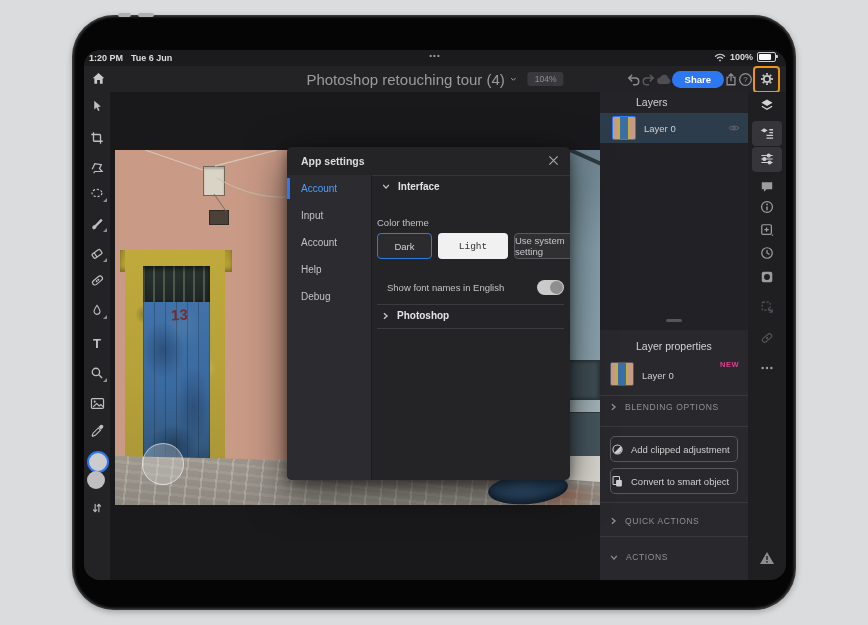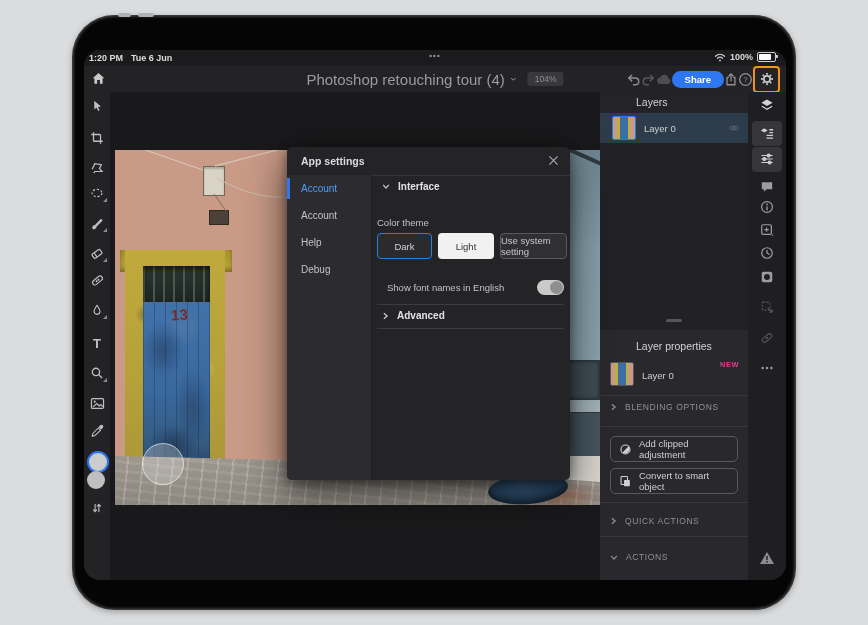--- a/index.html
+++ b/index.html
@@ -86,41 +86,41 @@
   
   .panel-title{position:absolute;left:12px;font-size:10.5px;color:#d2d2d4;margin-left:24px;}
   .layer-row{position:absolute;left:0;top:21px;width:148px;height:30px;background:#2d3c4b;display:flex;align-items:center;}
   .layers-list{position:absolute;left:0;top:51px;width:148px;height:187px;background:#222226;}
   .scroll-dash{position:absolute;left:66px;top:176px;width:16px;height:3px;background:#55555a;border-radius:2px;}
   .thumb{width:22px;height:22px;border-radius:2px;background:
       linear-gradient(90deg,#c79a86 0 16%,#c3ad3c 16% 32%,#3c6ea6 32% 66%,#c3ad3c 66% 78%,#c79a86 78% 100%);}
   .props{position:absolute;left:0;top:238px;width:148px;height:250px;background:#29292d;}
   .divider{position:absolute;left:0;width:148px;height:1px;background:#39393d;}
   .sec-label{font-size:8.5px;letter-spacing:.6px;color:#919194;display:flex;align-items:center;gap:8px;position:absolute;left:10px;}
-  .panel-btn{position:absolute;left:10px;width:128px;height:26px;border:1px solid #59595d;border-radius:5px;display:flex;align-items:center;gap:7px;color:#cfcfd1;font-size:9.5px;padding-left:8px;box-sizing:border-box;}
+  .panel-btn{position:absolute;left:10px;width:128px;height:26px;border:1px solid #59595d;border-radius:5px;display:flex;align-items:center;gap:7px;color:#cfcfd1;font-size:9.5px;box-sizing:border-box;}
   .new-badge{position:absolute;right:9px;top:69px;font-size:7.5px;font-weight:bold;letter-spacing:.5px;color:#d4418e;}
   
   .strip-ic{position:absolute;left:50%;transform:translate(-50%,-50%);color:#9c9c9f;display:flex;}
   .strip-hl{position:absolute;left:4px;width:30px;height:25px;background:#35353a;border-radius:4px;}
   
   .dialog{position:absolute;left:203px;top:97px;width:283px;height:333px;background:#242427;border-radius:5px;overflow:hidden;
           box-shadow:0 12px 42px rgba(0,0,0,.6),0 3px 12px rgba(0,0,0,.45);}
   .dlg-head{position:absolute;left:0;top:0;width:283px;height:28px;border-bottom:1px solid #353538;}
   .dlg-title{position:absolute;left:14px;top:8px;font-size:10.5px;font-weight:bold;color:#dcdcde;}
   .dlg-close{position:absolute;right:11px;top:8px;color:#a2a2a5;display:flex;}
   .dlg-nav{position:absolute;left:0;top:28px;width:84px;height:305px;background:#2c2c30;border-right:1px solid #1d1d1f;}
   .nav-item{position:relative;height:27px;display:flex;align-items:center;padding-left:14px;font-size:10px;color:#c2c2c5;}
   .nav-item.active{color:#4f9cf8;}
   .nav-item.active::before{content:"";position:absolute;left:0;top:3px;bottom:3px;width:3px;background:#2e77f2;}
   .sect-head{position:absolute;font-size:10px;font-weight:bold;color:#e2e2e4;display:flex;align-items:center;gap:8px;}
   .dlg-label{position:absolute;font-size:9.5px;color:#c2c2c5;}
   .theme-row{position:absolute;left:90px;top:86px;display:flex;gap:6px;justify-content:space-between;}
   .theme-btn{height:26px;display:flex;align-items:center;justify-content:center;font-size:9.5px;border-radius:4px;box-sizing:border-box;}
   .theme-dark{width:55px;background:#2b2b2e;border:1.5px solid #2a7de1;color:#d2d2d4;}
-  .theme-light{width:56px;background:#f1f1f1;color:#333;}
+  .theme-light{width:70px;background:#f1f1f1;color:#333;font-family:Liberation Mono, monospace;}
   .theme-sys{width:67px;background:#303033;border:1px solid #59595d;color:#c8c8cb;}
   .dlg-div{position:absolute;left:90px;width:187px;height:1px;background:#3c3c40;}
   .toggle{position:absolute;left:250px;top:133px;width:27px;height:15px;border-radius:8px;background:#cacaca;}
   .toggle .knob{position:absolute;right:1px;top:1px;width:13px;height:13px;border-radius:50%;background:#8f8f8f;}
   svg{display:block;}
 </style>
 </head>
 <body>
 
 <div class="stage">
@@ -477,20 +477,23 @@
             <svg width="11" height="11" viewBox="0 0 12 12" stroke="currentColor" stroke-width="1.4">
                 <path d="M1.5 1.5 L10.5 10.5 M10.5 1.5 L1.5 10.5"></path>
               </svg>
           </span>
         </div>
         <div class="dlg-nav">
           <div class="nav-item active">
               <span>Account</span>
             </div>
           <div class="nav-item">
+              <span>Input</span>
+            </div>
+          <div class="nav-item">
               <span>Account</span>
             </div>
           <div class="nav-item">
               <span>Help</span>
             </div>
           <div class="nav-item">
               <span>Debug</span>
             </div>
         </div>
         <div class="sect-head" style="left:95px;top:34px">
@@ -507,20 +510,20 @@
         </div>
         <span class="dlg-label" style="left:100px;top:135px">Show font names in English</span>
         <div class="toggle">
             <span class="knob"></span>
           </div>
         <div class="dlg-div" style="top:157px"></div>
         <div class="sect-head" style="left:95px;top:163px">
           <svg width="7" height="8" viewBox="0 0 8 10" fill="none" stroke="#c8c8cb" stroke-width="1.6">
               <path d="M2 1.5 L6 5 L2 8.5"></path>
             </svg>
-          <span>Advanced</span>
+          <span>Photoshop</span>
         </div>
         <div class="dlg-div" style="top:181px"></div>
       </div>
 
     </div>
   </div>
 </div>
 
 </body></html>

